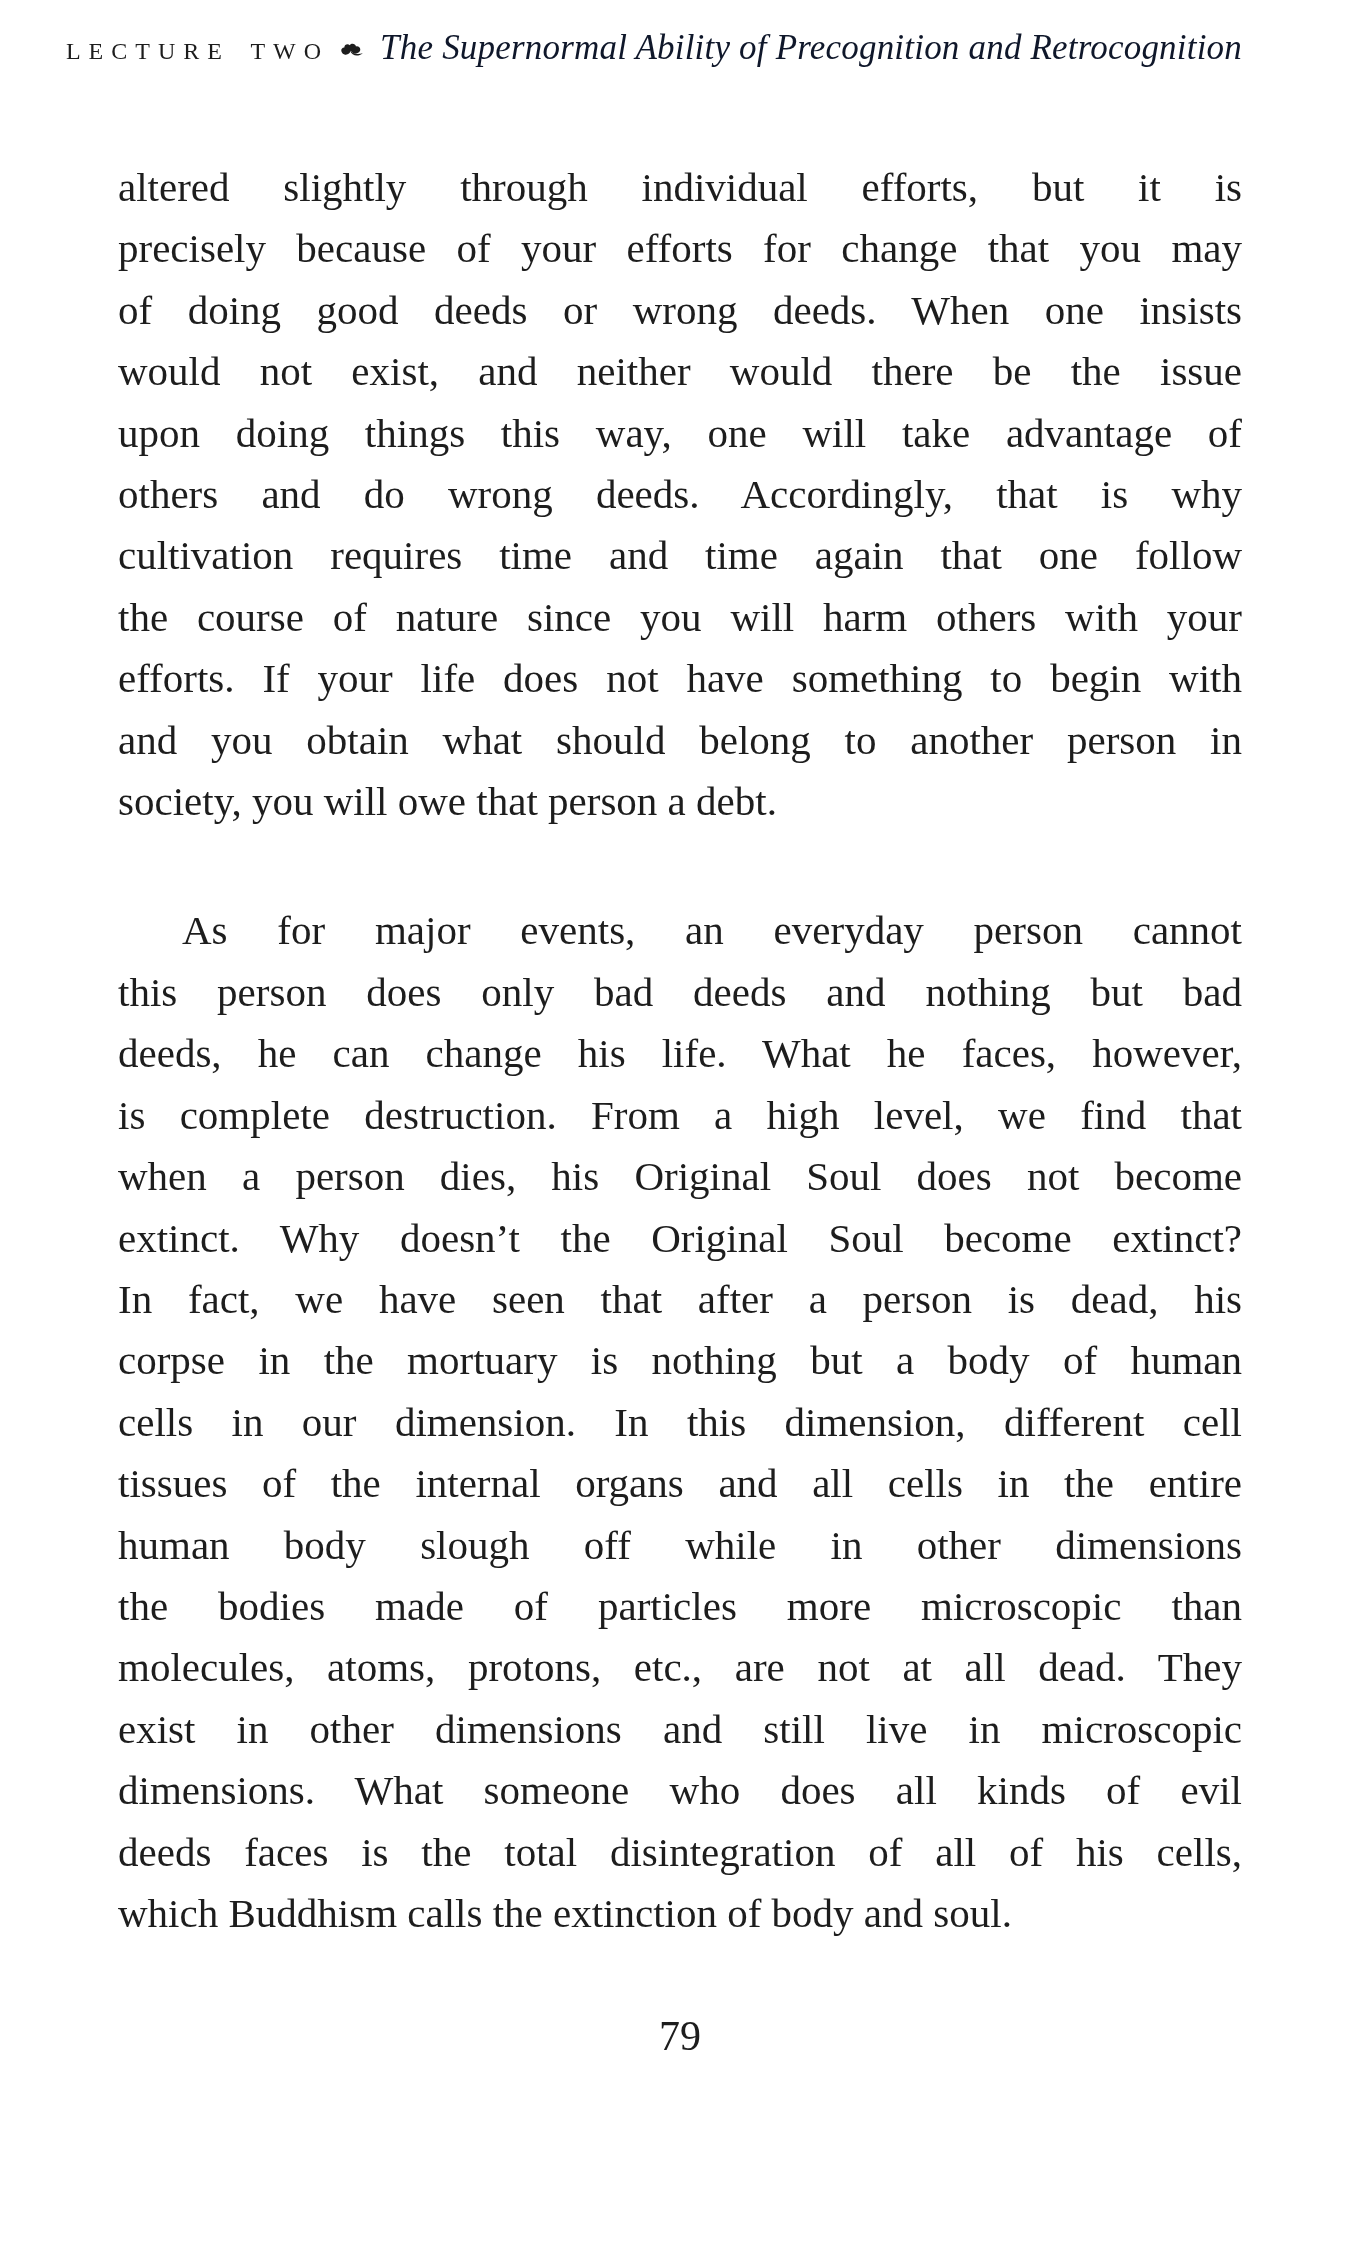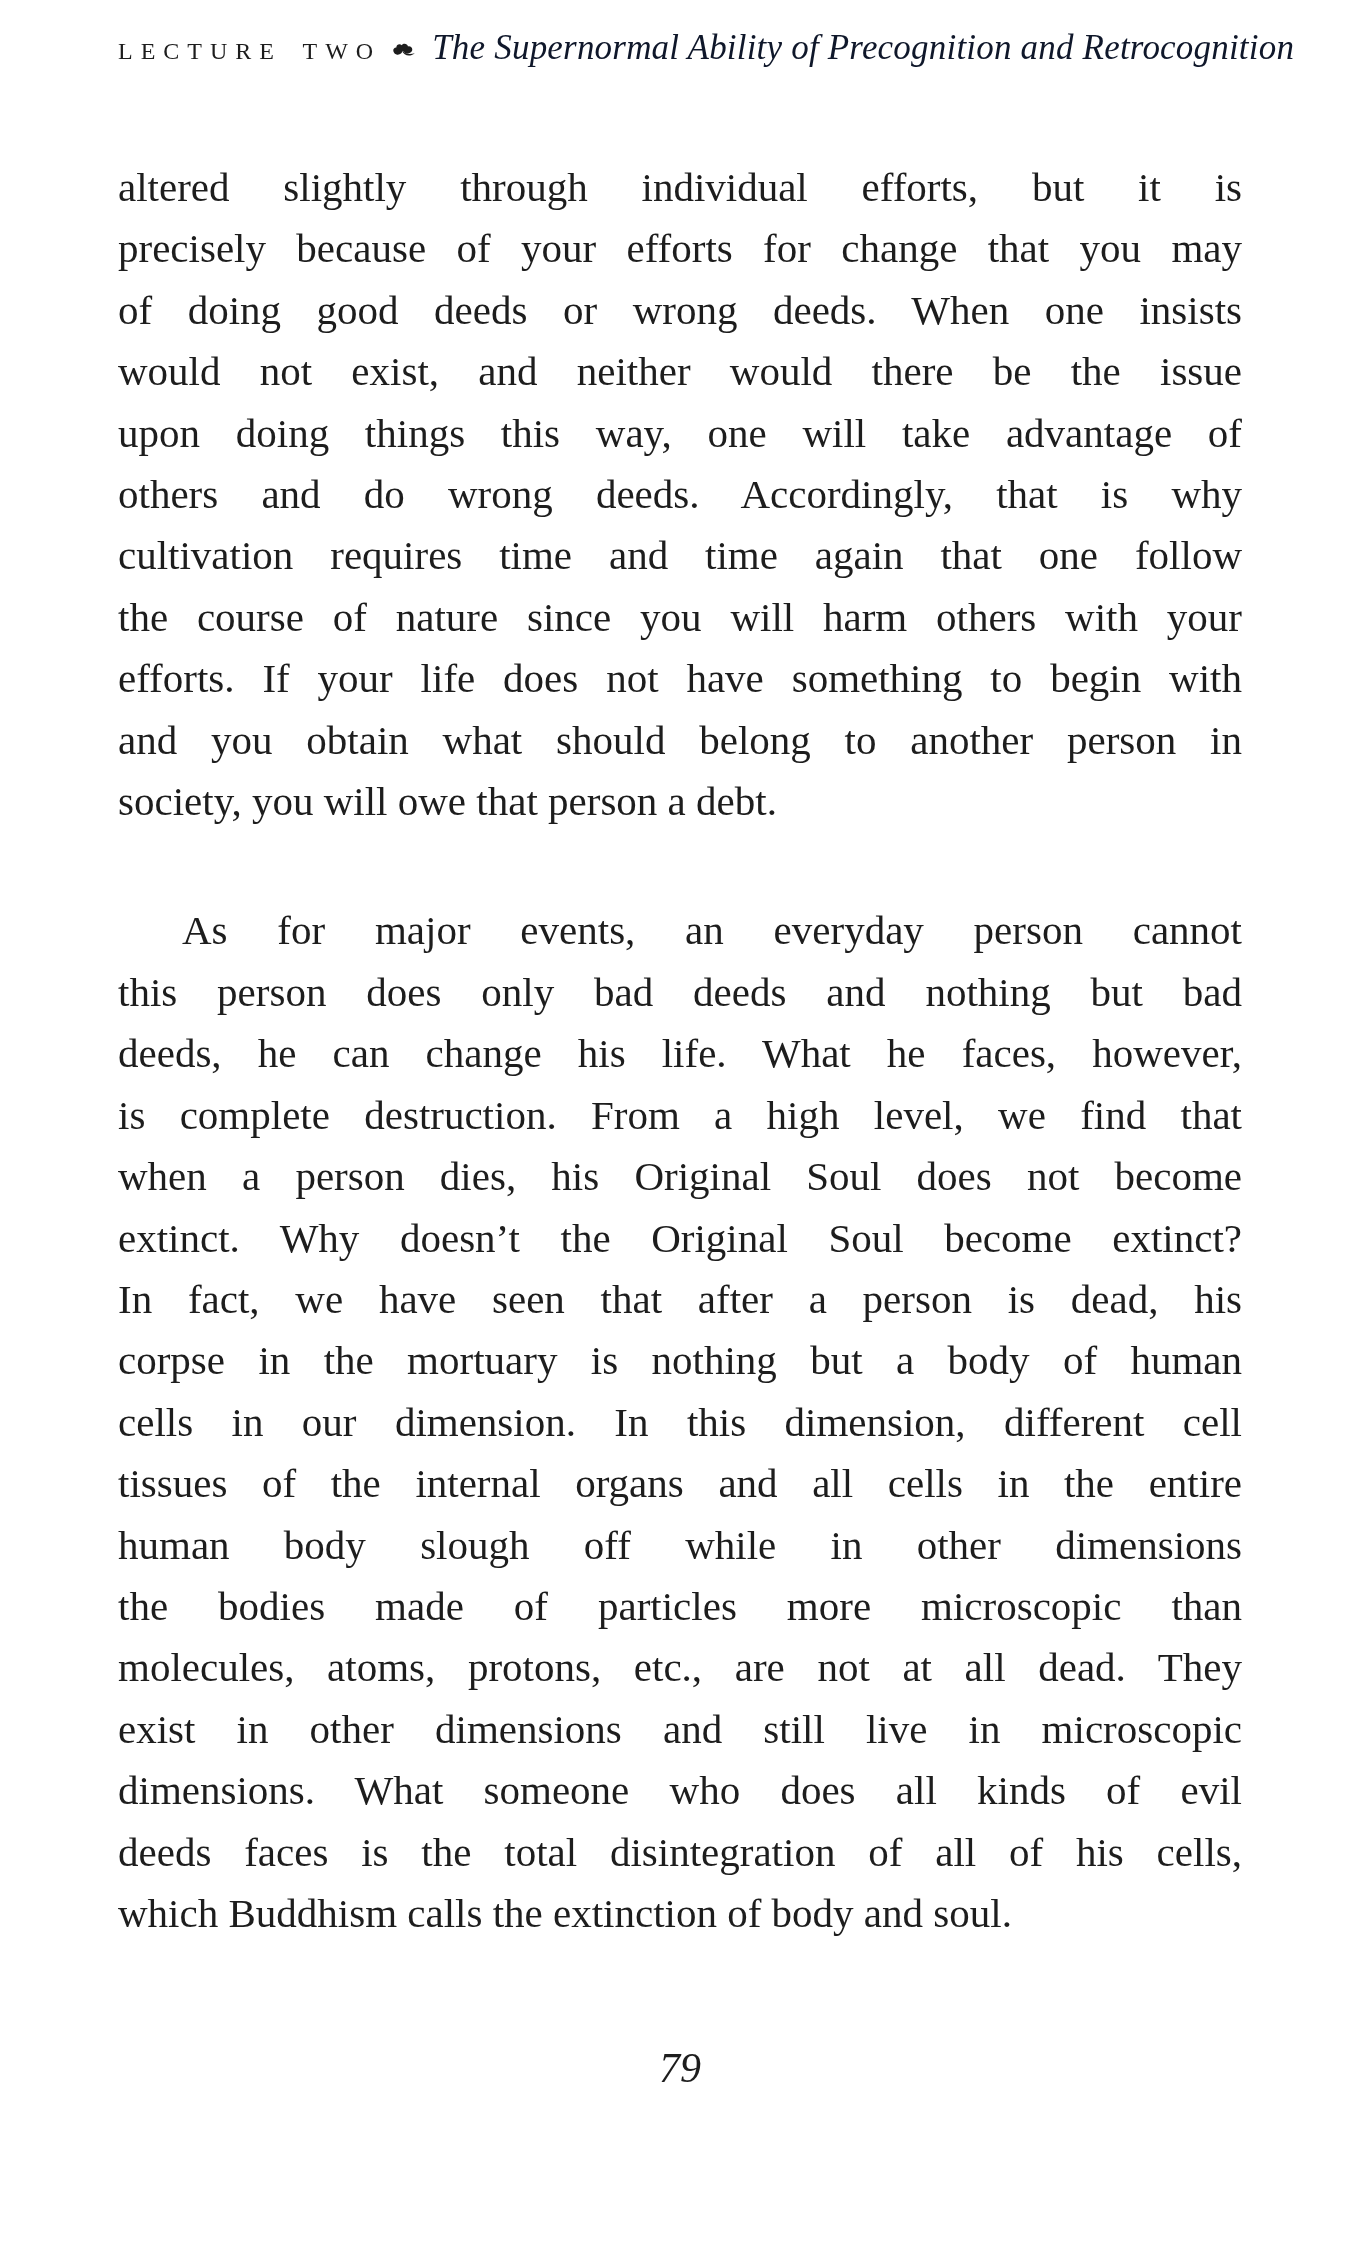--- a/index.html
+++ b/index.html
@@ -17,20 +17,21 @@
     color: #1d1d1d;
   }
   
   .running-header {
     margin: 26px 118px 0 118px;
     width: 1124px;
     display: flex;
     align-items: baseline;
     line-height: 44px;
     white-space: nowrap;
+    justify-content: flex-end;
   }
   .lecture {
     font-size: 24px;
     letter-spacing: 8px;
     word-spacing: 7px;
     color: #1d1d1d;
   }
   .orn {
     flex: 0 0 auto;
     margin: 0 14px 0 10px;
@@ -55,27 +56,26 @@
     text-align: justify;
     text-align-last: justify;
   }
   .line.last {
     text-align: center;
     text-align-last: left;
   }
   .line.indent { text-indent: 64px; }
   
   .folio {
-    margin-top: 94px;
+    margin-top: 62px;
     width: 1360px;
     text-align: center;
     font-size: 42px;
     line-height: 60px;
     color: #1d1d1d;
-    font-style: italic;
   }
 </style>
 </head>
 <body>
 
 <div class="page">
 
   <div class="running-header">
     <span class="lecture">LECTURE TWO</span>
     <span class="orn">

